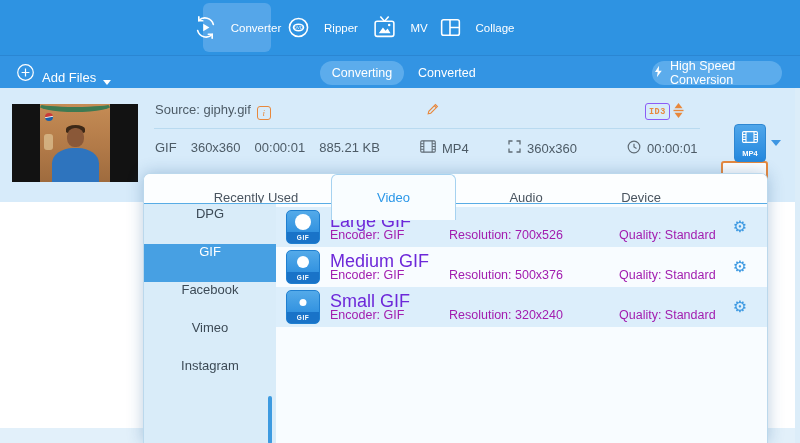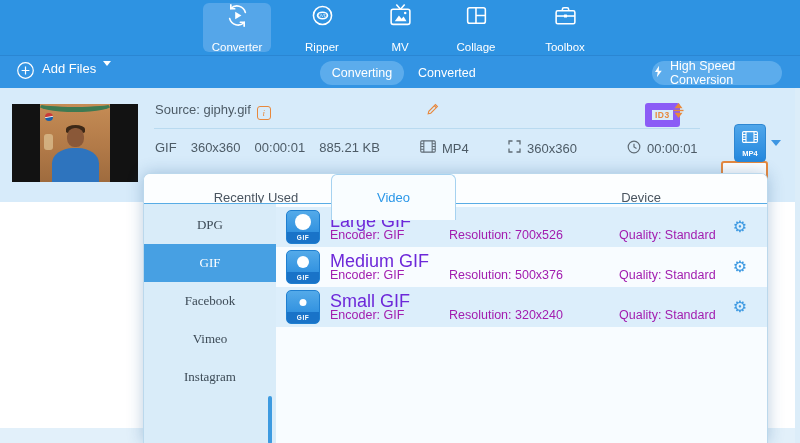--- a/index.html
+++ b/index.html
@@ -1,28 +1,28 @@
 <!DOCTYPE html>
 <html><head>
 <meta charset="utf-8">
 <style>
   * { margin:0; padding:0; box-sizing:border-box; }
   html,body { width:800px; height:443px; overflow:hidden; font-family:"Liberation Sans", sans-serif; background:#fff; }
   .app { position:relative; width:800px; height:443px; overflow:hidden; background:#fff; }
 
   
   .navbar { position:absolute; left:0; top:0; width:800px; height:55px; background:#2E93E2; }
-  .nav-tab { position:absolute; top:3px; height:49px; width:68px; display:flex; flex-direction:column; align-items:center; justify-content:center; gap:13px; border-radius:6px; cursor:pointer; }
+  .nav-tab { position:absolute; top:3px; height:49px; width:68px; display:flex; flex-direction:row; align-items:center; justify-content:center; gap:13px; border-radius:6px; cursor:pointer; }
   .nav-tab.active { background:#55A6E9; }
   .nav-tab svg { display:block; }
   .nav-label { color:#fff; font-size:11.5px; }
 
   
   .toolbar { position:absolute; left:0; top:55px; width:800px; height:33px; background:#3394E3; border-top:1px solid #2A86D3; }
-  .add-files { position:absolute; left:16px; top:5px; height:24px; display:flex; align-items:flex-start; gap:7px; color:#fff; font-size:13px; cursor:pointer; }
+  .add-files { position:absolute; left:16px; top:5px; height:24px; display:flex; align-items:flex-end; gap:7px; color:#fff; font-size:13px; cursor:pointer; }
   .caret-down { width:0; height:0; border-left:4px solid transparent; border-right:4px solid transparent; border-top:5px solid #fff; display:inline-block; }
   .pill { position:absolute; top:5px; height:24px; border-radius:12px; background:#5CACEC; color:#fff; font-size:12.5px; display:flex; align-items:center; justify-content:center; }
   .pill-converting { left:320px; width:84px; }
   .tab-converted { position:absolute; left:418px; top:5px; height:24px; display:flex; align-items:center; color:#fff; font-size:12.5px; cursor:pointer; }
   .pill-hsc { left:652px; width:130px; gap:5px; cursor:pointer; }
 
   
   .main { position:absolute; left:0; top:88px; width:800px; height:355px; background:#fff; }
   .right-strip { position:absolute; left:795px; top:0; width:5px; height:355px; background:#DCEDF9; }
   .bottom-strip { position:absolute; left:0; top:340px; width:800px; height:15px; background:#E2F0FA; }
@@ -35,21 +35,21 @@
   .pepsi { position:absolute; left:5px; top:9px; width:8px; height:8px; border-radius:50%; background:linear-gradient(170deg,#C93A3A 40%,#F2EFE6 50%,#1B5FA8 60%); }
   .head { position:absolute; left:27px; top:24px; width:17px; height:19px; border-radius:45%; background:#8A5838; }
   .hair { position:absolute; left:26px; top:21px; width:19px; height:8px; border-radius:50% 50% 20% 20%; background:#3C2817; }
   .torso { position:absolute; left:12px; top:44px; width:47px; height:34px; border-radius:45% 45% 0 0; background:#2E74BE; }
   .lantern { position:absolute; left:4px; top:30px; width:9px; height:16px; border-radius:3px; background:#D9BC8C; opacity:.8; }
 
   .fr-text { position:absolute; color:#4D5B66; font-size:13px; line-height:16px; white-space:nowrap; }
   .divider { position:absolute; left:154px; top:40px; width:546px; height:1px; background:#B9DAF0; }
   .inline-ic { display:inline-flex; vertical-align:-2px; }
   .i-badge { display:inline-flex; align-items:center; justify-content:center; width:14px; height:14px; border:1px solid #E8883C; border-radius:3px; color:#E8883C; font-size:9px; font-style:italic; font-family:"Liberation Serif", serif; vertical-align:-2px; margin-left:6px; cursor:pointer; }
-  .id3-badge { position:absolute; left:645px; top:15px; height:24px; padding:0 3px; border:7px solid #8b5cf6; border-radius:3px; color:#E8883C; font-size:8.5px; font-weight:bold; display:flex; align-items:center; letter-spacing:.5px; box-shadow:inset 0 0 0 2px #D7EBFA00; cursor:pointer; }
+  .id3-badge { position:absolute; left:645px; top:15px; height:17px; padding:0 3px; border:1px solid #8b5cf6; border-radius:3px; color:#E8883C; font-size:8.5px; font-weight:bold; display:flex; align-items:center; letter-spacing:.5px; box-shadow:inset 0 0 0 2px #D7EBFA00; cursor:pointer;font-family:Liberation Mono, monospace; }
   .updown { position:absolute; left:672px; top:14px; cursor:pointer; }
   .meta { display:flex; gap:14px; }
   .meta-ic { display:flex; align-items:center; gap:6px; }
 
   .format-btn { position:absolute; left:734px; top:36px; width:32px; height:38px; border-radius:4px; background:linear-gradient(#4FA6EA,#2488DE); border:1px solid #2E87D2; display:flex; flex-direction:column; align-items:center; justify-content:center; gap:2px; cursor:pointer; }
   .format-btn .fmt-label { color:#fff; font-size:7.5px; font-weight:bold; }
   .fmt-caret { position:absolute; left:771px; top:52px; width:0; height:0; border-left:5px solid transparent; border-right:5px solid transparent; border-top:6px solid #3E96E2; cursor:pointer; }
   .orange-box { position:absolute; left:721px; top:73px; width:47px; height:22px; background:#FDFEFF; border:2px solid #E8883C; border-radius:3px; }
 
   
@@ -58,21 +58,21 @@
   .popup-header-line { position:absolute; left:0; top:29px; width:100%; height:1px; background:#58ACE5; z-index:1; }
   .ptab { position:absolute; top:0; height:46px; display:flex; align-items:center; justify-content:center; font-size:13px; color:#4A5560; cursor:pointer; }
   .ptab-0 { left:37px; width:150px; }
   .ptab-1 { left:187px; width:125px; }
   .ptab-2 { left:317px; width:130px; }
   .ptab-3 { left:432px; width:130px; }
   .ptab.active { background:#F9FDFF; border:1px solid #A6D2F0; border-bottom:none; border-radius:6px 6px 0 0; color:#2B97E8; z-index:2; }
   .popup-body { position:absolute; left:0; top:30px; width:100%; height:240px; display:flex; }
 
   .p-sidebar { position:relative; width:132px; height:100%; background:#D9ECF9; padding-top:2px; flex:none; }
-  .side-item { height:38px; display:flex; align-items:center; justify-content:center; font-size:13px; color:#3C4A56; cursor:pointer;font-family:Liberation Serif, serif; }
+  .side-item { height:38px; display:flex; justify-content:center; font-size:13px; color:#3C4A56; cursor:pointer; }
   .side-item.active { background:#47A0E3; color:#fff; }
   .side-scrollthumb { position:absolute; right:4px; bottom:0; width:4px; height:48px; background:#3D9AE0; border-radius:2px; }
 
   .p-content { position:relative; flex:1; height:100%; padding-top:3px; }
   .preset-row { position:relative; height:40px; }
   .preset-row.tint { background:#DCEEFB; }
   .gif-icon { position:absolute; left:10px; top:3px; width:34px; height:34px; border-radius:5px; background:linear-gradient(#54AAE9,#2186DB); border:1px solid #1F7FD0; cursor:pointer; }
   .gif-circle { position:absolute; left:50%; transform:translateX(-50%); background:#fff; border-radius:50%; }
   .gc-large { width:16px; height:16px; top:3px; }
   .gc-medium { width:12px; height:12px; top:5px; }
@@ -124,31 +124,20 @@
     </div>
     <div class="nav-tab" style="left:442px;">
       <span>
         <svg width="25" height="25" viewBox="0 0 24 24" fill="none" stroke="#fff" stroke-width="1.5">
           <rect x="3.5" y="4.5" width="17" height="15" rx="2"></rect>
             <path d="M11.5 4.5 V19.5 M11.5 12 H20.5"></path>
         </svg>
       </span>
       <span class="nav-label">Collage</span>
     </div>
-    <div class="nav-tab" style="left:531px;">
-      <span>
-        <svg width="25" height="25" viewBox="0 0 24 24" fill="none" stroke="#fff" stroke-width="1.5">
-          <rect x="3" y="7.5" width="18" height="12.5" rx="1.5"></rect>
-          <path d="M9 7.5 V6 a1.5 1.5 0 0 1 1.5 -1.5 h3 a1.5 1.5 0 0 1 1.5 1.5 V7.5"></path>
-          <path d="M3 12.5 H21"></path>
-            <rect x="10.5" y="11" width="3" height="3" rx="0.5" fill="#fff" stroke="none"></rect>
-        </svg>
-      </span>
-      <span class="nav-label">Toolbox</span>
-    </div>
   </div>
 
   <div class="toolbar">
     <div class="add-files">
       <span>
         <svg width="19" height="19" viewBox="0 0 22 22" fill="none" stroke="#fff" stroke-width="1.4">
           <circle cx="11" cy="11" r="9"></circle>
             <path d="M11 6.5 V15.5 M6.5 11 H15.5"></path>
         </svg>
       </span>
@@ -263,20 +252,23 @@
   </div>
 
   <div class="popup">
     <div class="popup-header">
       <div class="ptab ptab-0">
           <span>Recently Used</span>
         </div>
       <div class="ptab ptab-1 active">
           <span>Video</span>
         </div>
+      <div class="ptab ptab-2">
+          <span>Audio</span>
+        </div>
       <div class="ptab ptab-3">
           <span>Device</span>
         </div>
     </div>
     <div class="popup-header-line"></div>
 
     <div class="popup-body">
       <div class="p-sidebar">
         <div class="side-item">
             <span>DPG</span>

